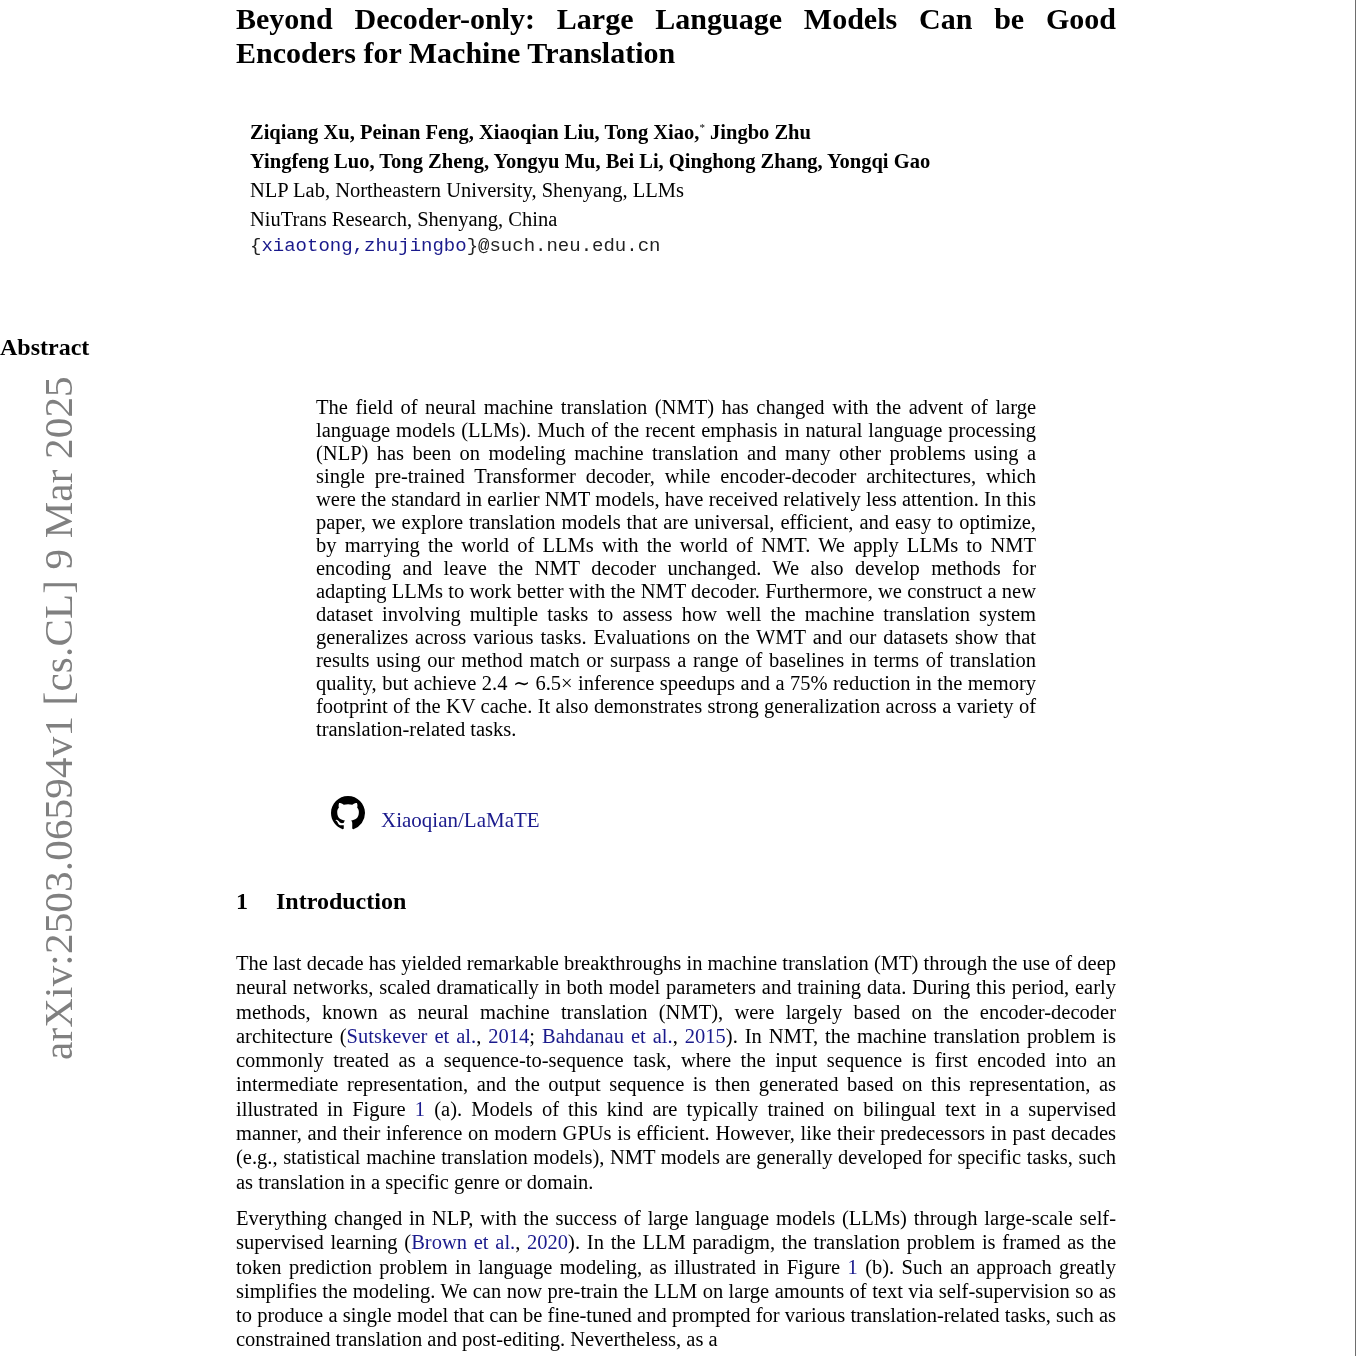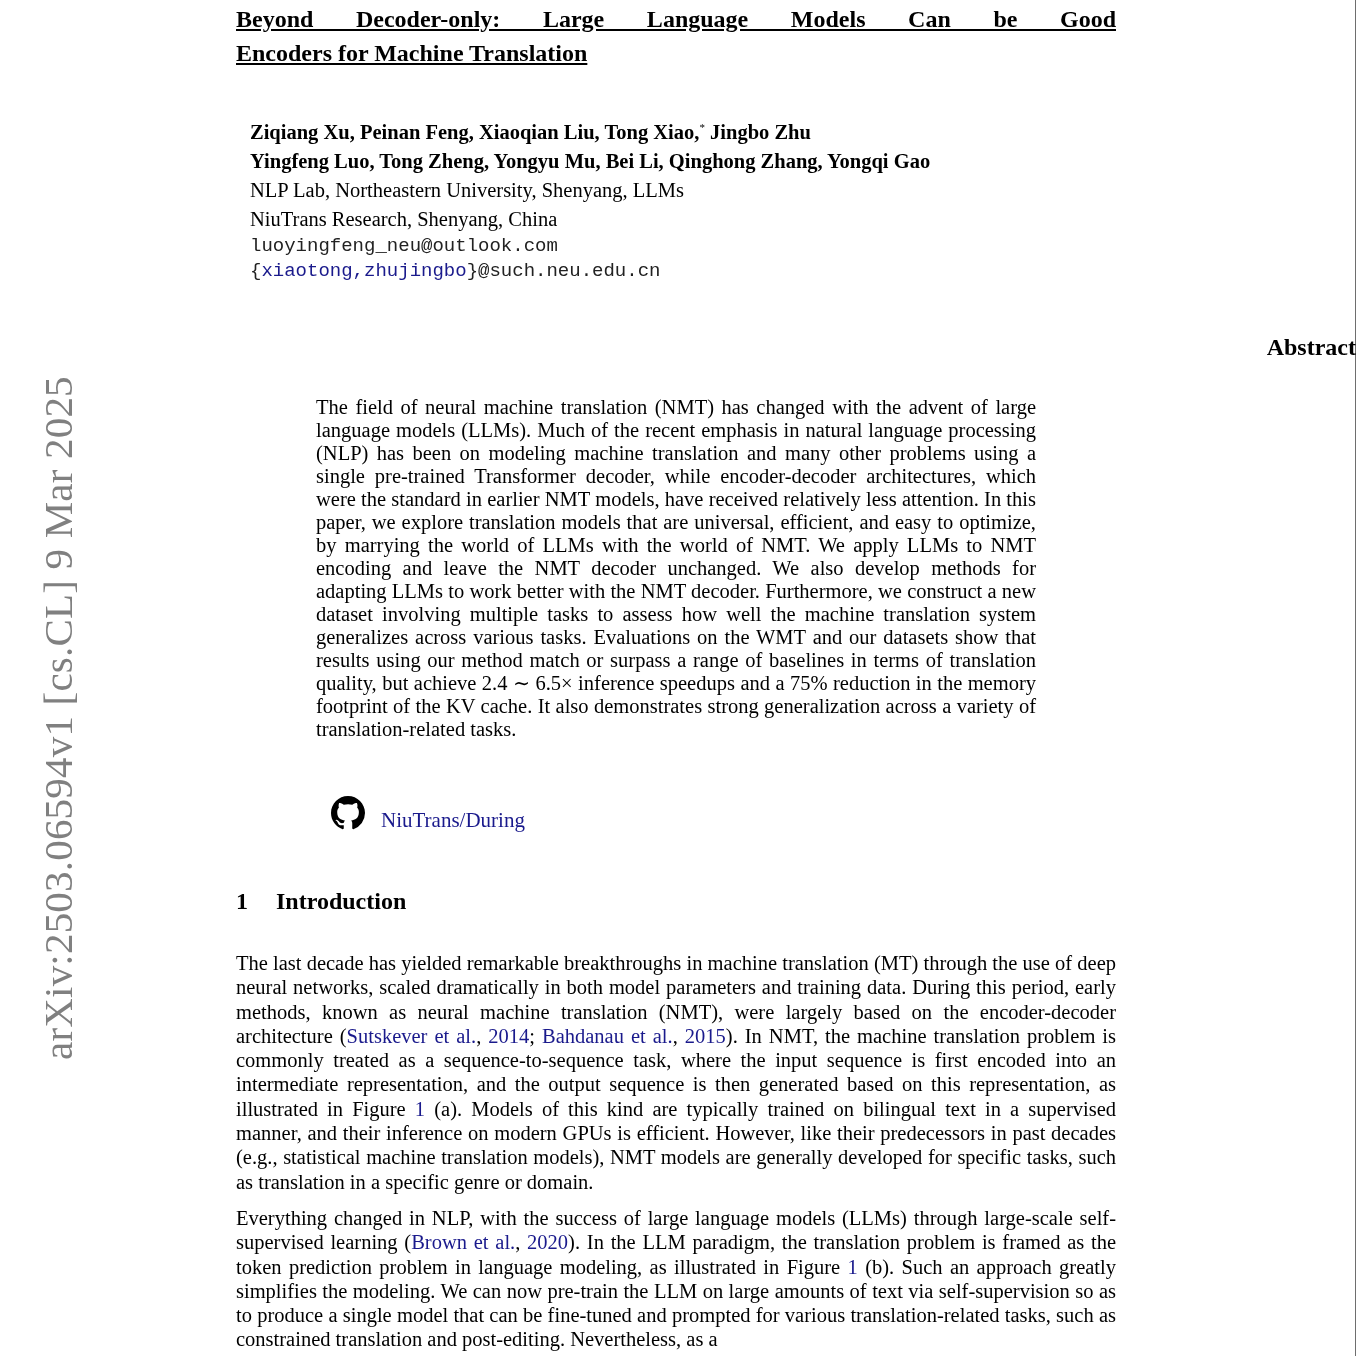--- a/index.html
+++ b/index.html
@@ -9,31 +9,31 @@
     font-family: "Liberation Serif", "DejaVu Serif", serif;
   }
   .right-rule { position: absolute; left: 1355px; top: 0; width: 1px; height: 1356px; background: #6e6e6e; }
   .arxiv-stamp {
     position: absolute; left: 34px; top: 1060px;
     transform-origin: 0 0; transform: rotate(-90deg);
     font-size: 41px; color: #808080; white-space: nowrap; letter-spacing: 0.2px;
   }
   .title {
     position: absolute; left: 236px; top: 2px; width: 880px;
-    font-size: 24px; font-weight: bold; line-height: 34px; text-decoration: underline;
+    font-size: 30px; font-weight: bold; line-height: 34px;
   }
   .title .l1 { display: block; text-align: justify; text-align-last: justify; }
   .title .l2 { display: block; }
   .authors { position: absolute; left: 250px; top: 113px; font-size: 20.5px; line-height: 29px; }
   .authors .bold { font-weight: bold; }
   .authors sup { font-size: 11px; font-weight: normal; vertical-align: 8px; }
   .mono { font-family: "Liberation Mono", "DejaVu Sans Mono", monospace; font-size: 19px; line-height: 25px; color: #222; }
   .link { color: #1a1a8c; }
   .abstract-title {
-    position: absolute; left: 0; width: 1356px; top: 334px; text-align: right;
+    position: absolute; left: 0; width: 1356px; top: 334px; text-align: left;
     font-size: 24px; font-weight: bold;
   }
   .abstract {
     position: absolute; left: 316px; top: 396px; width: 720px;
     font-size: 20.5px; line-height: 23px; text-align: justify;
   }
   .gh { position: absolute; left: 331px; top: 796px; display: flex; align-items: center; }
   .gh svg { width: 34px; height: 34px; }
   .gh .gh-link { margin-left: 16px; font-size: 21px; color: #1a1a8c; margin-top: 10px; }
   .section {
@@ -60,35 +60,34 @@
   <span class="l2">Encoders for Machine Translation</span>
 </h1>
 
 <div class="authors">
   <div class="bold">
     <span>Ziqiang Xu, Peinan Feng, Xiaoqian Liu, Tong Xiao,</span><sup>*</sup><span> Jingbo Zhu</span>
   </div>
   <div class="bold">Yingfeng Luo, Tong Zheng, Yongyu Mu, Bei Li, Qinghong Zhang, Yongqi Gao</div>
   <div>NLP Lab, Northeastern University, Shenyang, LLMs</div>
   <div>NiuTrans Research, Shenyang, China</div>
-  <div class="mono">luoyingfeng_neu@outlook.com</div>
   <div class="mono"><span>{</span><span class="link">xiaotong,zhujingbo</span><span>}@such.neu.edu.cn</span></div>
 </div>
 
 <div class="abstract-title">Abstract</div>
 
 <p class="abstract" style="margin:0;">The field of neural machine translation (NMT) has changed with the advent of large language models (LLMs). Much of the recent emphasis in natural language processing (NLP) has been on modeling machine translation and many other problems using a single pre-trained Transformer decoder, while encoder-decoder architectures, which were the standard in earlier NMT models, have received relatively less attention. In this paper, we explore translation models that are universal, efficient, and easy to optimize, by marrying the world of LLMs with the world of NMT. We apply LLMs to NMT encoding and leave the NMT decoder unchanged. We also develop methods for adapting LLMs to work better with the NMT decoder. Furthermore, we construct a new dataset involving multiple tasks to assess how well the machine translation system generalizes across various tasks. Evaluations on the WMT and our datasets show that results using our method match or surpass a range of baselines in terms of translation quality, but achieve 2.4 ∼ 6.5× inference speedups and a 75% reduction in the memory footprint of the KV cache. It also demonstrates strong generalization across a variety of translation-related tasks.</p>
 
 <div class="gh">
   <span>
     <svg viewBox="0 0 16 16">
         <path fill="#000" d="M8 0C3.58 0 0 3.58 0 8c0 3.54 2.29 6.53 5.47 7.59.4.07.55-.17.55-.38 0-.19-.01-.82-.01-1.49-2.01.37-2.53-.49-2.69-.94-.09-.23-.48-.94-.82-1.13-.28-.15-.68-.52-.01-.53.63-.01 1.08.58 1.23.82.72 1.21 1.87.87 2.33.66.07-.52.28-.87.51-1.07-1.78-.2-3.64-.89-3.64-3.95 0-.87.31-1.59.82-2.15-.08-.2-.36-1.02.08-2.12 0 0 .67-.21 2.2.82.64-.18 1.32-.27 2-.27.68 0 1.36.09 2 .27 1.53-1.04 2.2-.82 2.2-.82.44 1.1.16 1.92.08 2.12.51.56.82 1.27.82 2.15 0 3.07-1.87 3.75-3.65 3.95.29.25.54.73.54 1.48 0 1.07-.01 1.93-.01 2.2 0 .21.15.46.55.38A8.013 8.013 0 0016 8c0-4.42-3.58-8-8-8z"></path>
       </svg>
   </span>
-  <span class="gh-link">NiuTrans/During</span>
+  <span class="gh-link">Xiaoqian/LaMaTE</span>
 </div>
 
 <div class="section">
   <span class="num">1</span><span>Introduction</span>
 </div>
 
 <p class="para p1" style="margin:0;"><span>The last decade has yielded remarkable breakthroughs in machine translation (MT) through the use of deep neural networks, scaled dramatically in both model parameters and training data. During this period, early methods, known as neural machine translation (NMT), were largely based on the encoder-decoder architecture (</span><span class="cite">Sutskever et al.</span>, <span class="cite">2014</span>; <span class="cite">Bahdanau et al.</span>, <span class="cite">2015</span><span>). In NMT, the machine translation problem is commonly treated as a sequence-to-sequence task, where the input sequence is first encoded into an intermediate representation, and the output sequence is then generated based on this representation, as illustrated in Figure </span><span class="cite">1</span><span> (a). Models of this kind are typically trained on bilingual text in a supervised manner, and their inference on modern GPUs is efficient. However, like their predecessors in past decades (e.g., statistical machine translation models), NMT models are generally developed for specific tasks, such as translation in a specific genre or domain.</span></p>
 
 <p class="para p2" style="margin:0;"><span>Everything changed in NLP, with the success of large language models (LLMs) through large-scale self-supervised learning (</span><span class="cite">Brown et al.</span>, <span class="cite">2020</span><span>). In the LLM paradigm, the translation problem is framed as the token prediction problem in language modeling, as illustrated in Figure </span><span class="cite">1</span><span> (b). Such an approach greatly simplifies the modeling. We can now pre-train the LLM on large amounts of text via self-supervision so as to produce a single model that can be fine-tuned and prompted for various translation-related tasks, such as constrained translation and post-editing. Nevertheless, as a</span></p>
 

